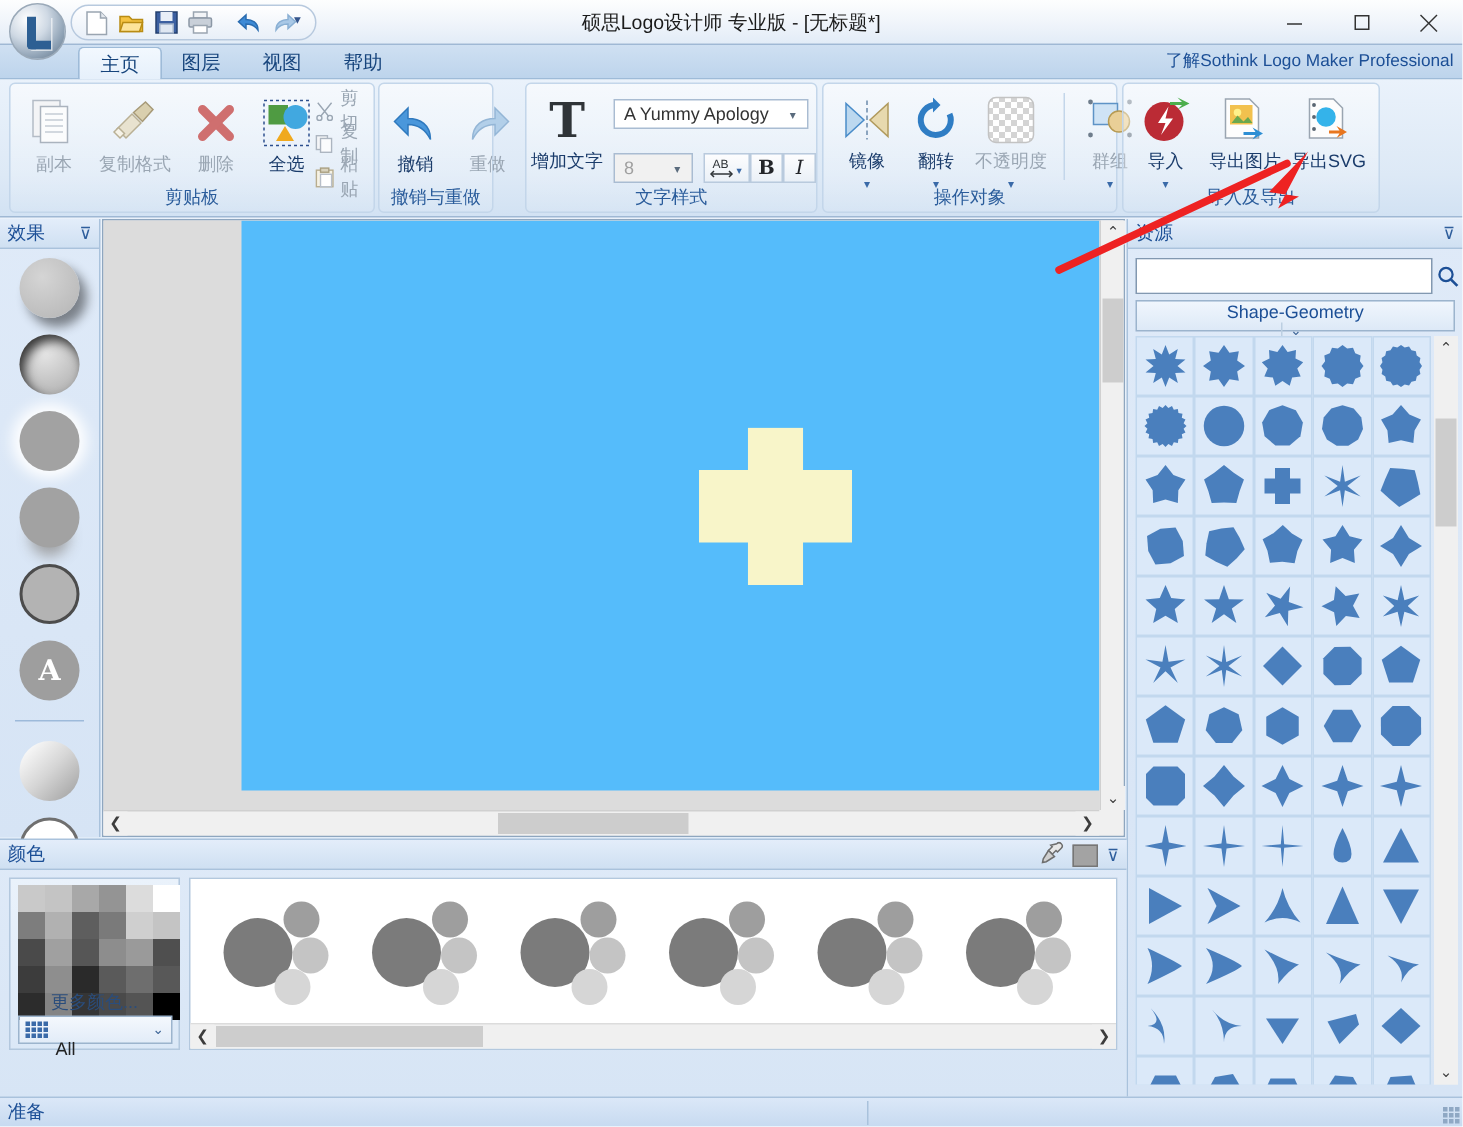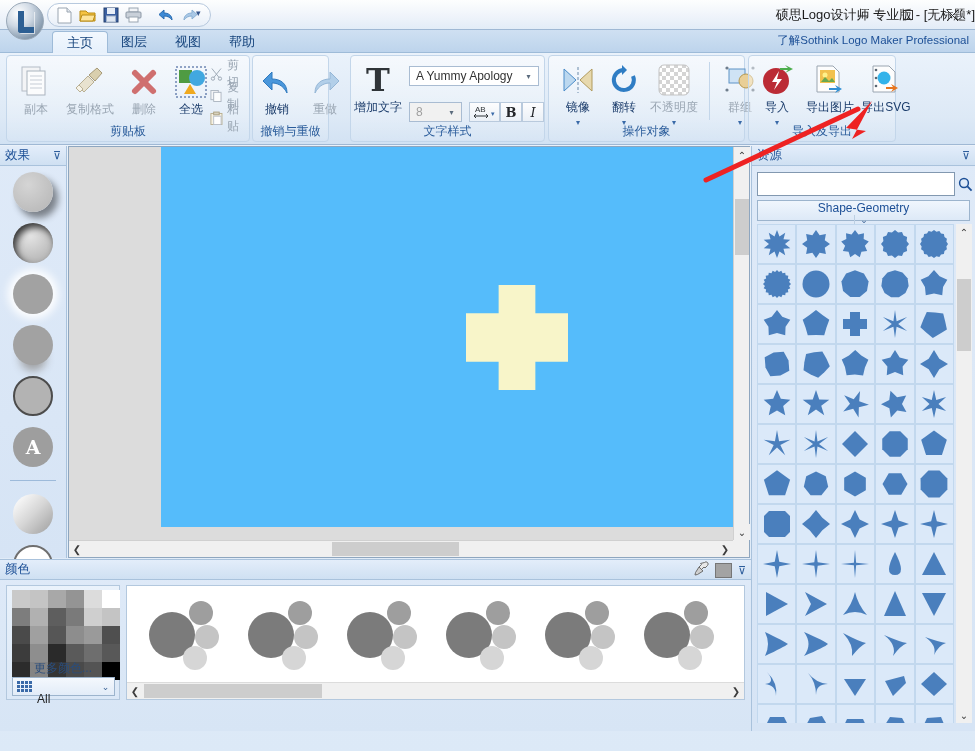--- a/index.html
+++ b/index.html
@@ -41,21 +41,21 @@
     display: flex; align-items: center; gap: 2px;
     padding: 0 10px 0 6px;
     background: linear-gradient(#ffffff, #e8eff8);
     border: 1px solid #b7c9de; border-radius: 12px;
   }
   .qat-btn { width: 21px; height: 20px; display: flex; align-items: center; justify-content: center; cursor: pointer; }
   .qat-sep { width: 8px; }
   .qat-more { position: absolute; left: 196px; top: 8px; font-size: 9px; color: #34558c; cursor: pointer; }
   .title-text {
     position: absolute; left: 0; top: 0; width: 975px; height: 18px;
-    line-height: 30px; text-align: right; font-size: 13px; color: #1b1b1b;
+    line-height: 30px; text-align: center; font-size: 13px; color: #1b1b1b;
   }
   .win-btns { position: absolute; right: 0; top: 0; height: 30px; display: flex; }
   .win-btn { width: 45px; height: 30px; display: flex; align-items: center; justify-content: center; cursor: pointer; color: #333; }
 
   
   .tabstrip {
     position: absolute; left: 0; top: 30px; width: 975px; height: 23px;
     background: linear-gradient(#cfe0f2, #bdd4ec);
     border-bottom: 1px solid #9ebbd8;
   }
@@ -539,21 +539,21 @@
                 </g>
               </svg>
           </span>
           <span class="lb">群组</span>
           <span class="caret">▾</span>
         </div>
       </div>
       <div class="rgroup-label">操作对象</div>
     </div>
 
-    <div class="rgroup" style="left:748px; width:148px;text-decoration:underline;">
+    <div class="rgroup" style="left:748px; width:172px;text-decoration:underline;">
       <div class="rgroup-inner">
         <div class="bigbtn" style="left:1px; top:4px;">
           <span class="ic">
             <svg width="34" height="32" viewBox="0 0 34 32">
                 <circle cx="16" cy="17" r="13" fill="#bb2b35"></circle>
                 <path d="M19 7l-7 11h5l-3 8 8-11h-5z" fill="#fff"></path>
                 <path d="M20 4h8l-3-3 8 4-8 4 3-3h-8z" fill="#4cae4c"></path>
               </svg>
           </span>
           <span class="lb">导入</span>
@@ -1093,20 +1093,35 @@
           </div>
         </div>
       <div class="grad-hscroll">
         <div class="sb-arrow" style="left:0; top:0; width:16px; height:16px;">❮</div>
         <div class="sb-thumb" style="left:17px; top:1px; width:178px; height:14px;"></div>
         <div class="sb-arrow" style="right:0; top:0; width:16px; height:16px;">❯</div>
       </div>
     </div>
   </div>
 
+  <div class="statusbar">
+    <span class="st-text">准备</span>
+    <span class="st-sep"></span>
+    <span class="grip">
+        <i></i>
+        <i></i>
+        <i></i>
+        <i></i>
+        <i></i>
+        <i></i>
+        <i></i>
+        <i></i>
+        <i></i>
+      </span>
+  </div>
 
   <svg class="annot-arrow" width="190" height="90" viewBox="0 0 190 90">
     <g>
       <path d="M6 85 L158 14" stroke="#ee2222" stroke-width="5" stroke-linecap="round"></path>
       <path d="M172 6 L146 33 L166 36 L152 44 Z" fill="#ee2222"></path>
     </g>
   </svg>
 
 </div>
 

